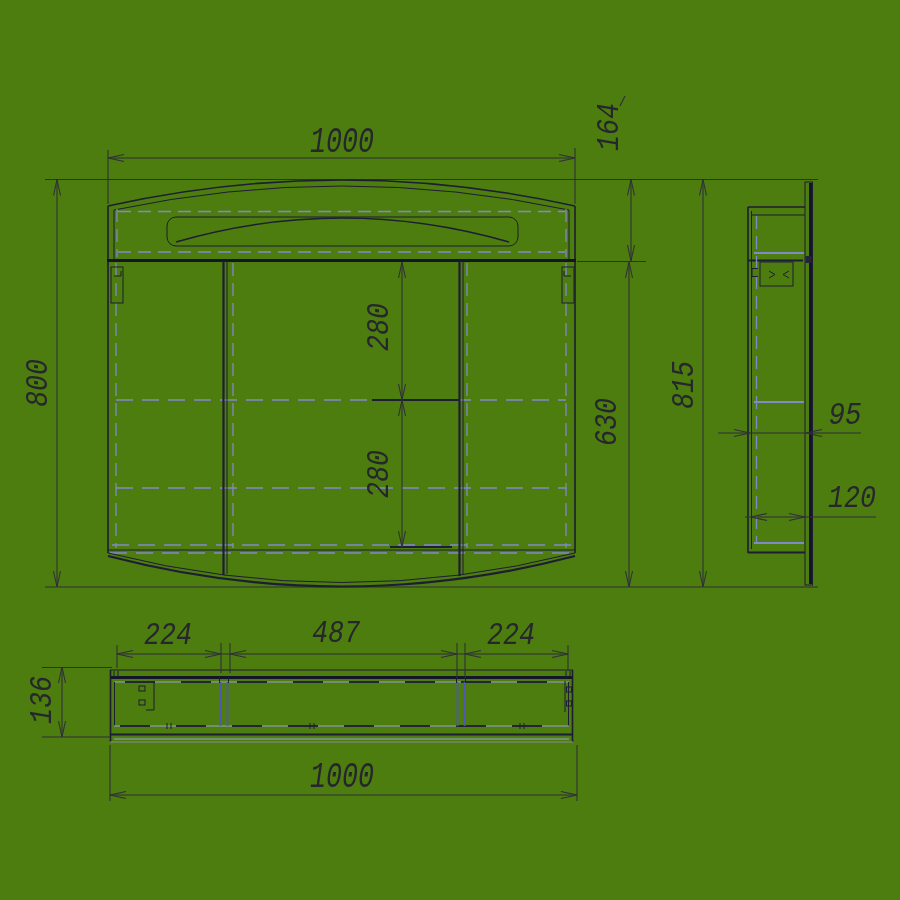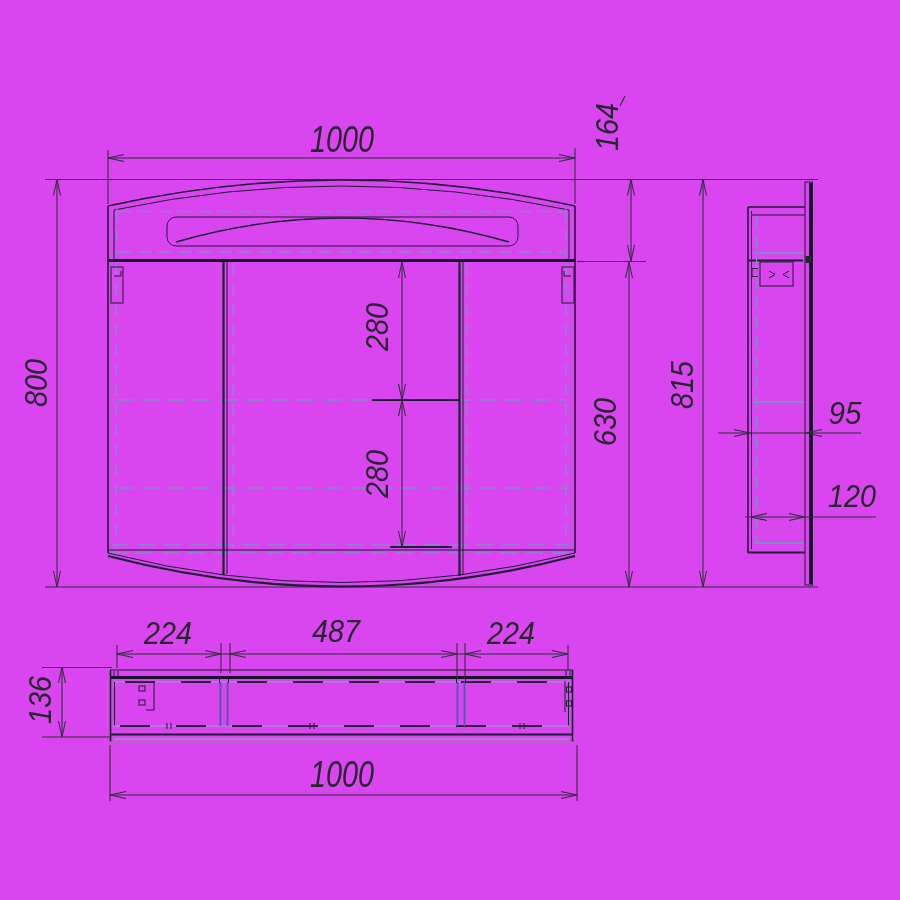--- a/index.html
+++ b/index.html
@@ -1,16 +1,16 @@
 <!DOCTYPE html>
 <html><head>
 <meta charset="utf-8">
 <style>
   html,body{margin:0;padding:0;background:#ffffff;}
-  .stage{width:900px;height:900px;background:#d946ef;position:relative;font-family:Liberation Sans, sans-serif;}
+  .stage{width:900px;height:900px;background:#4d7c0f;position:relative;font-family:Liberation Mono, monospace;}
   svg{display:block;}
   
   .ln   {stroke:#1d1d33;stroke-width:1.6;fill:none;stroke-linecap:butt;}
   .thin {stroke:#1d1d33;stroke-width:1;fill:none;}
   .b2   {stroke:#1d1d33;stroke-width:2.2;fill:none;}
   .b3   {stroke:#15152a;stroke-width:3;fill:none;}
   .db   {stroke:#8289cb;stroke-width:1.3;fill:none;stroke-dasharray:13 7;}
   .db2  {stroke:#8289cb;stroke-width:1.6;fill:none;stroke-dasharray:17 9;}
   .blu  {stroke:#8289cb;stroke-width:1.8;fill:none;}
   .blut {stroke:#9aa0d4;stroke-width:1;fill:none;}

